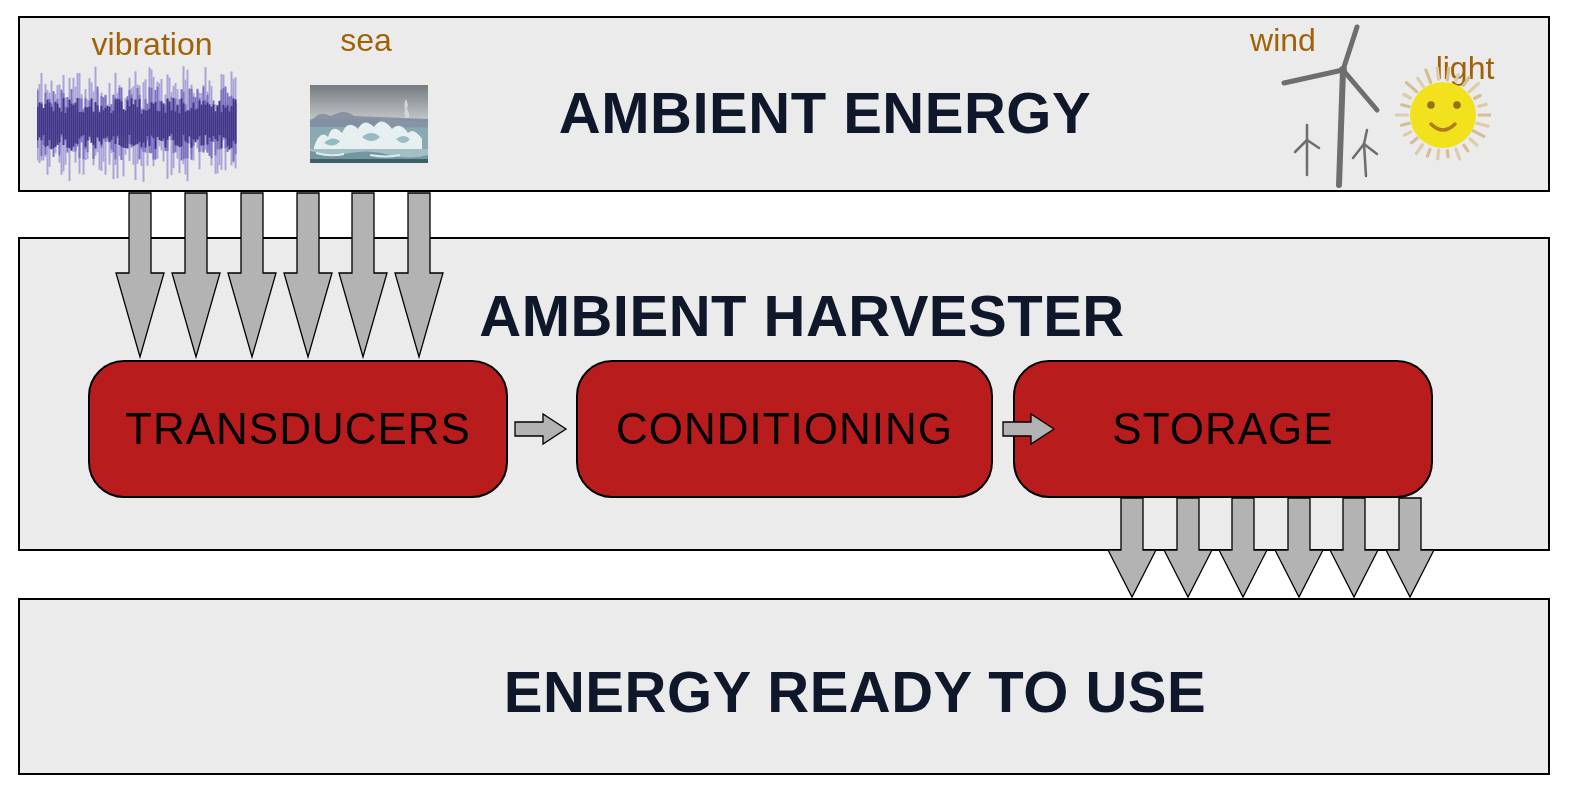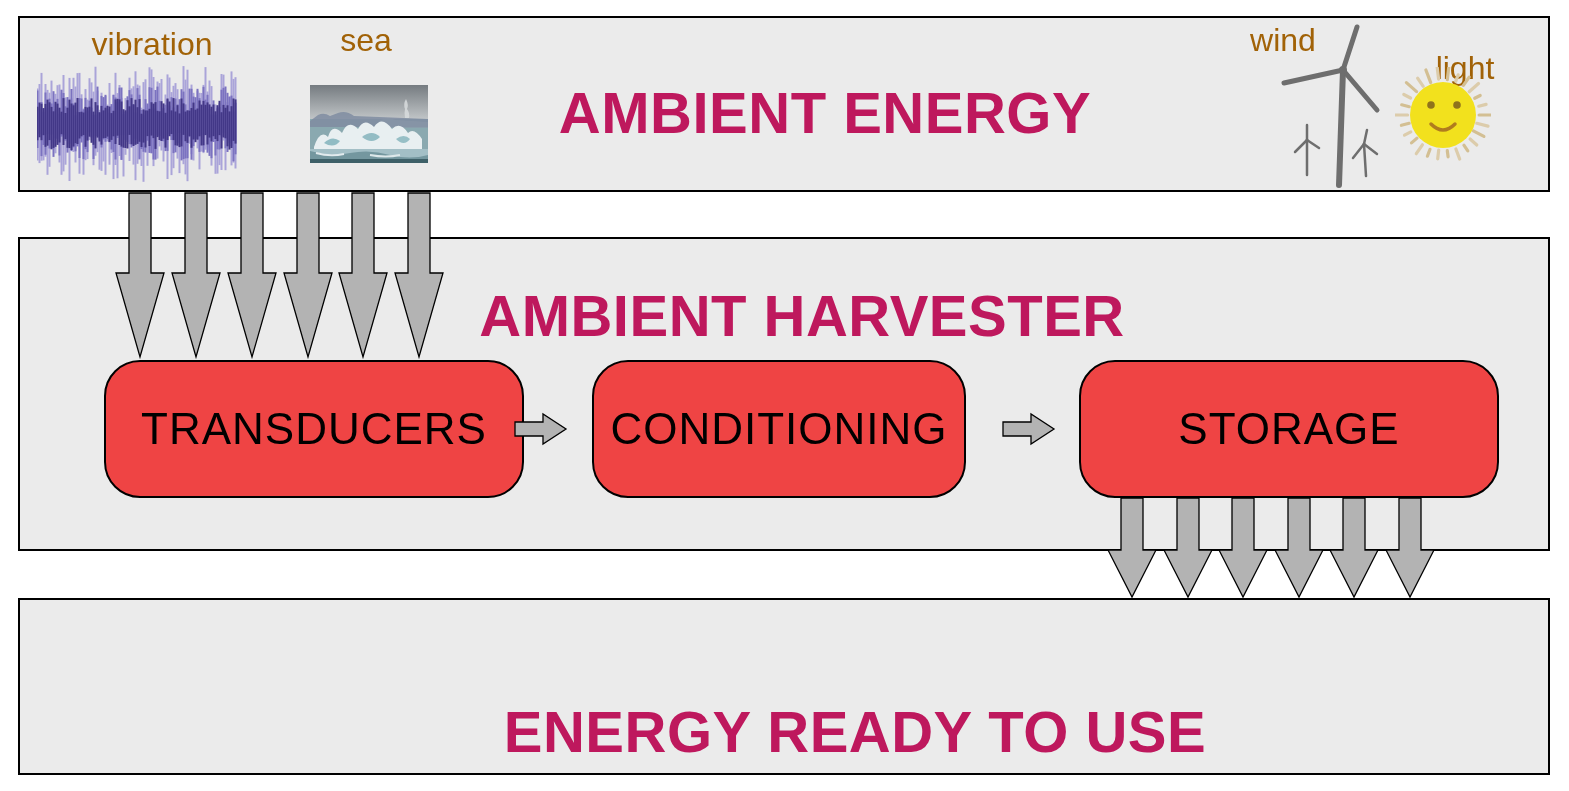--- a/index.html
+++ b/index.html
@@ -3,42 +3,42 @@
 <meta charset="utf-8">
 <style>
   html,body{margin:0;padding:0;background:#fff;}
   .stage{position:relative;width:1569px;height:791px;background:#ffffff;overflow:hidden;
          font-family:"Liberation Sans","DejaVu Sans",sans-serif;}
   .band{position:absolute;left:18px;width:1532px;background:#ebebeb;border:2px solid #000;
         box-sizing:border-box;}
   .band-ambient{top:16px;height:176px;}
   .band-harvester{top:237px;height:314px;}
   .band-output{top:598px;height:177px;}
-  .band-title{position:absolute;margin:0;font-size:58px;font-weight:bold;color:#be185d;
+  .band-title{position:absolute;margin:0;font-size:58px;font-weight:bold;color:#0f172a;
               line-height:1;white-space:nowrap;transform:translateX(-50%);letter-spacing:.5px;}
   .title-ambient{left:805px;top:66px;}
   .title-harvester{left:782px;top:48px;}
-  .title-output{left:835px;top:63px;margin-top:40px;}
+  .title-output{left:835px;top:63px;}
   .src-label{position:absolute;font-size:32px;color:#a16207;line-height:1;white-space:nowrap;
              transform:translateX(-50%);}
   .lbl-vibration{left:132px;top:10px;}
   .lbl-sea{left:346px;top:6px;}
   .lbl-wind{left:1263px;top:6px;text-align:center;}
   .lbl-light{left:1445px;top:6px;margin-top:28px;}
   .icon{position:absolute;}
   .waveform{left:17px;top:46px;}
   .sea-img{left:290px;top:67px;}
   .turbines{left:1220px;top:0px;}
   .sun{left:1375px;top:49px;}
-  .block{position:absolute;top:121px;height:138px;background:#ef4444;border:2px solid #000;
+  .block{position:absolute;top:121px;height:138px;background:#b91c1c;border:2px solid #000;
          border-radius:36px;box-sizing:border-box;display:flex;align-items:center;
-         justify-content:center;font-size:44px;color:#000;letter-spacing:1px;white-space:nowrap;margin-left:16px;}
+         justify-content:center;font-size:44px;color:#000;letter-spacing:1px;white-space:nowrap;}
   .block-transducers{left:68px;width:420px;}
-  .block-conditioning{left:556px;width:374px;}
-  .block-storage{left:1043px;width:420px;justify-content:center;}
+  .block-conditioning{left:556px;width:417px;}
+  .block-storage{left:993px;width:420px;justify-content:center;}
   .arrow-layer{position:absolute;left:0;top:0;pointer-events:none;}
 </style>
 </head>
 <body>
 
 <div class="stage">
 
   <section class="band band-ambient">
     <h1 class="band-title title-ambient">AMBIENT ENERGY</h1>
 

